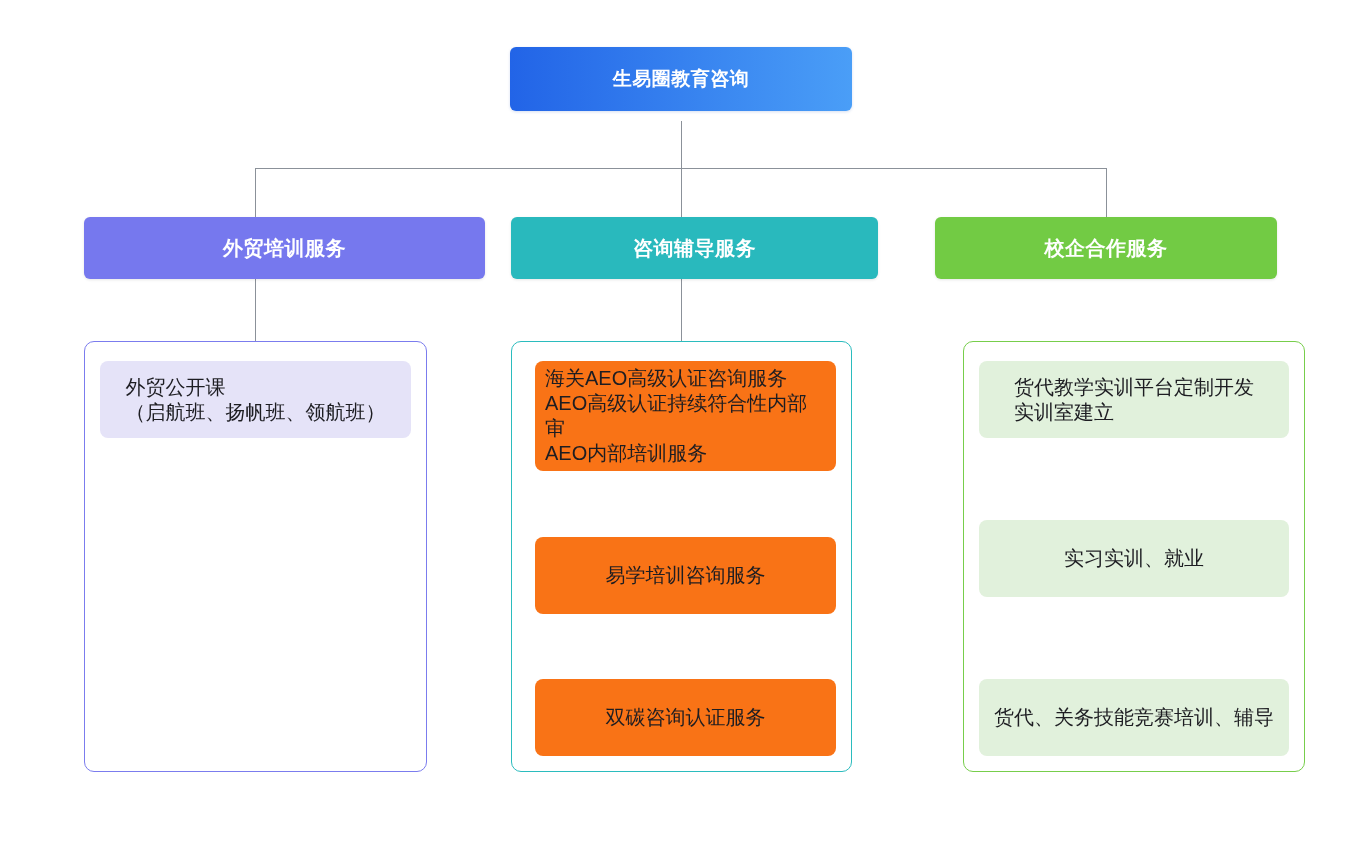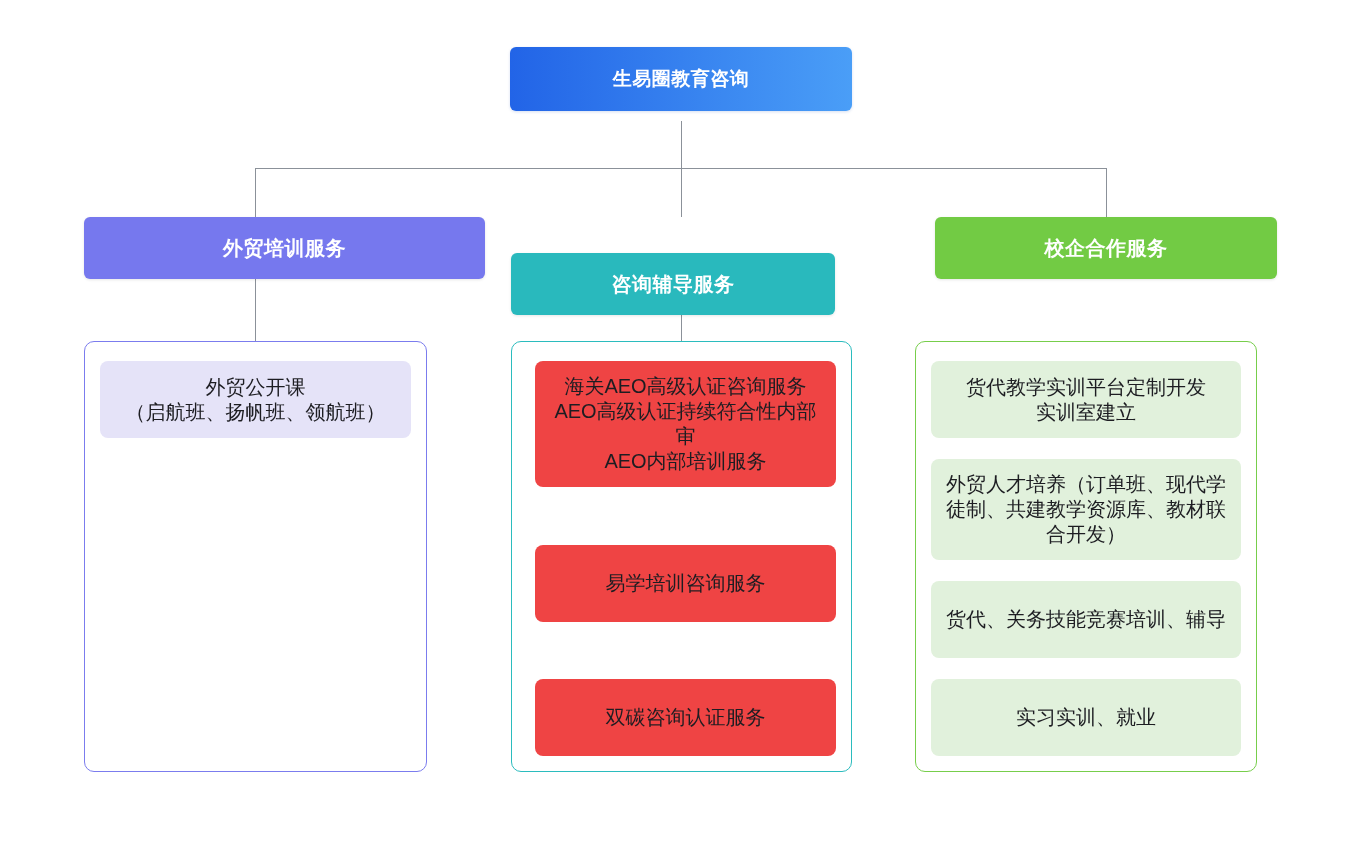--- a/index.html
+++ b/index.html
@@ -31,43 +31,43 @@
     display: flex; align-items: center; justify-content: center;
     letter-spacing: 0.5px; box-shadow: 0 1px 3px rgba(30,80,180,0.18);
   }
   .branch-header {
     position: absolute; top: 217px; height: 62px; border-radius: 6px;
     color: #ffffff; font-size: 20px; font-weight: bold;
     display: flex; align-items: center; justify-content: center;
     letter-spacing: 0.5px; box-shadow: 0 1px 3px rgba(0,0,0,0.10);
   }
   #hdr-1 { left: 84px;  width: 401px; background: #7678ee; }
-  #hdr-2 { left: 511px; width: 324px; background: #29b9bd; margin-top: 36px; }
+  #hdr-2 { left: 511px; width: 367px; background: #29b9bd; }
   #hdr-3 { left: 935px; width: 342px; background: #72cb44; }
 
   
   .branch-container {
     position: absolute; top: 341px; height: 431px;
     background: #ffffff; border-radius: 10px;
     display: flex; flex-direction: column; justify-content: space-between;
     padding: 19px 15px 15px 15px;
   }
   #box-1 { left: 84px;  width: 343px; border: 1.5px solid #7b7cee; }
   #box-2 { left: 511px; width: 341px; border: 1.5px solid #2bbcbe; }
-  #box-3 { left: 915px; width: 342px; border: 1.5px solid #77ce4b; }
+  #box-3 { left: 963px; width: 342px; border: 1.5px solid #77ce4b; }
 
   .leaf {
     border-radius: 8px; min-height: 77px;
     display: flex; align-items: center; justify-content: center;
-    text-align: center; padding: 13px 10px;
+    padding: 5px 10px;
     font-size: 20px; line-height: 25px; color: #1d1d22;
     white-space: pre-line;
   }
   #box-1 .leaf { background: #e5e3f8; }
-  #box-2 .leaf { background: #ef4444; margin-left: 8px; }
+  #box-2 .leaf { background: #f97316; margin-left: 8px; }
   #box-3 .leaf { background: #e1f1dc; }
 </style>
 </head>
 <body>
 
 <div class="stage">
 
   <div class="line v" id="ln-root"></div>
   <div class="line h" id="ln-main"></div>
   <div class="line v" id="ln-drop1"></div>
@@ -99,18 +99,17 @@
     <div class="leaf">海关AEO高级认证咨询服务
 AEO高级认证持续符合性内部审
 AEO内部培训服务</div>
     <div class="leaf">易学培训咨询服务</div>
     <div class="leaf">双碳咨询认证服务</div>
   </div>
 
   <div class="branch-container" id="box-3">
     <div class="leaf">货代教学实训平台定制开发
 实训室建立</div>
-    <div class="leaf">外贸人才培养（订单班、现代学徒制、共建教学资源库、教材联合开发）</div>
+    <div class="leaf">实习实训、就业</div>
     <div class="leaf">货代、关务技能竞赛培训、辅导</div>
-    <div class="leaf">实习实训、就业</div>
   </div>
 
 </div>
 
 </body></html>

